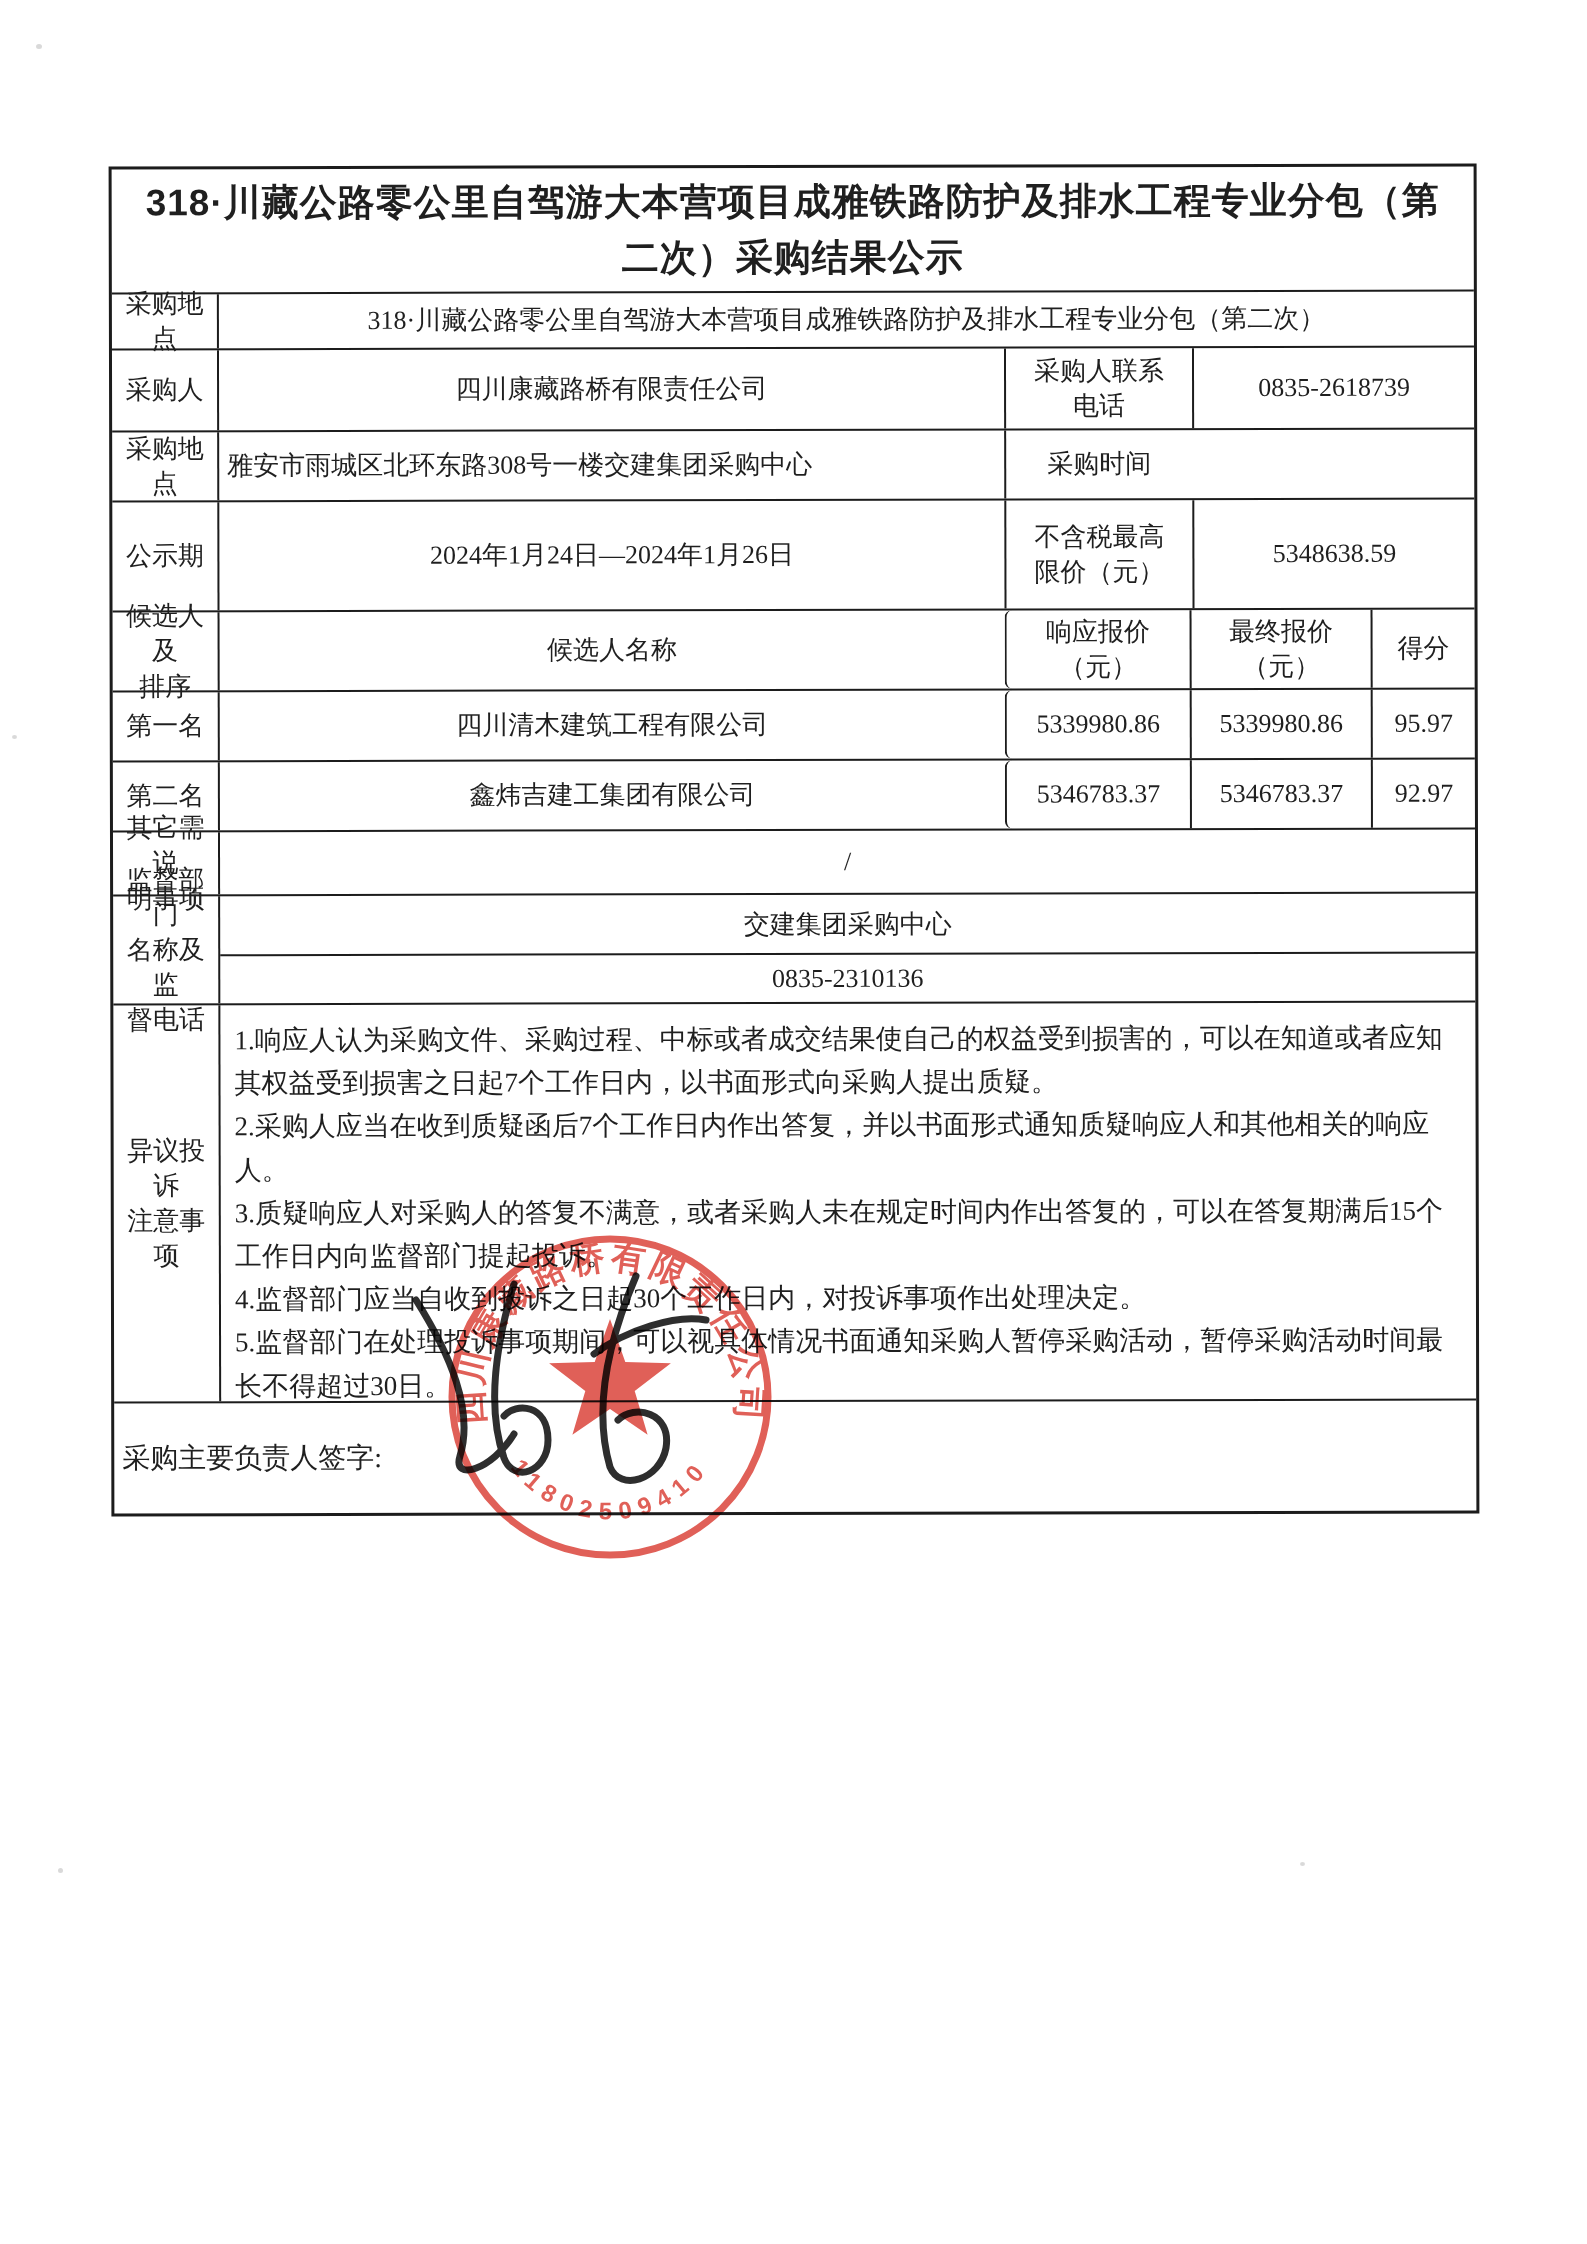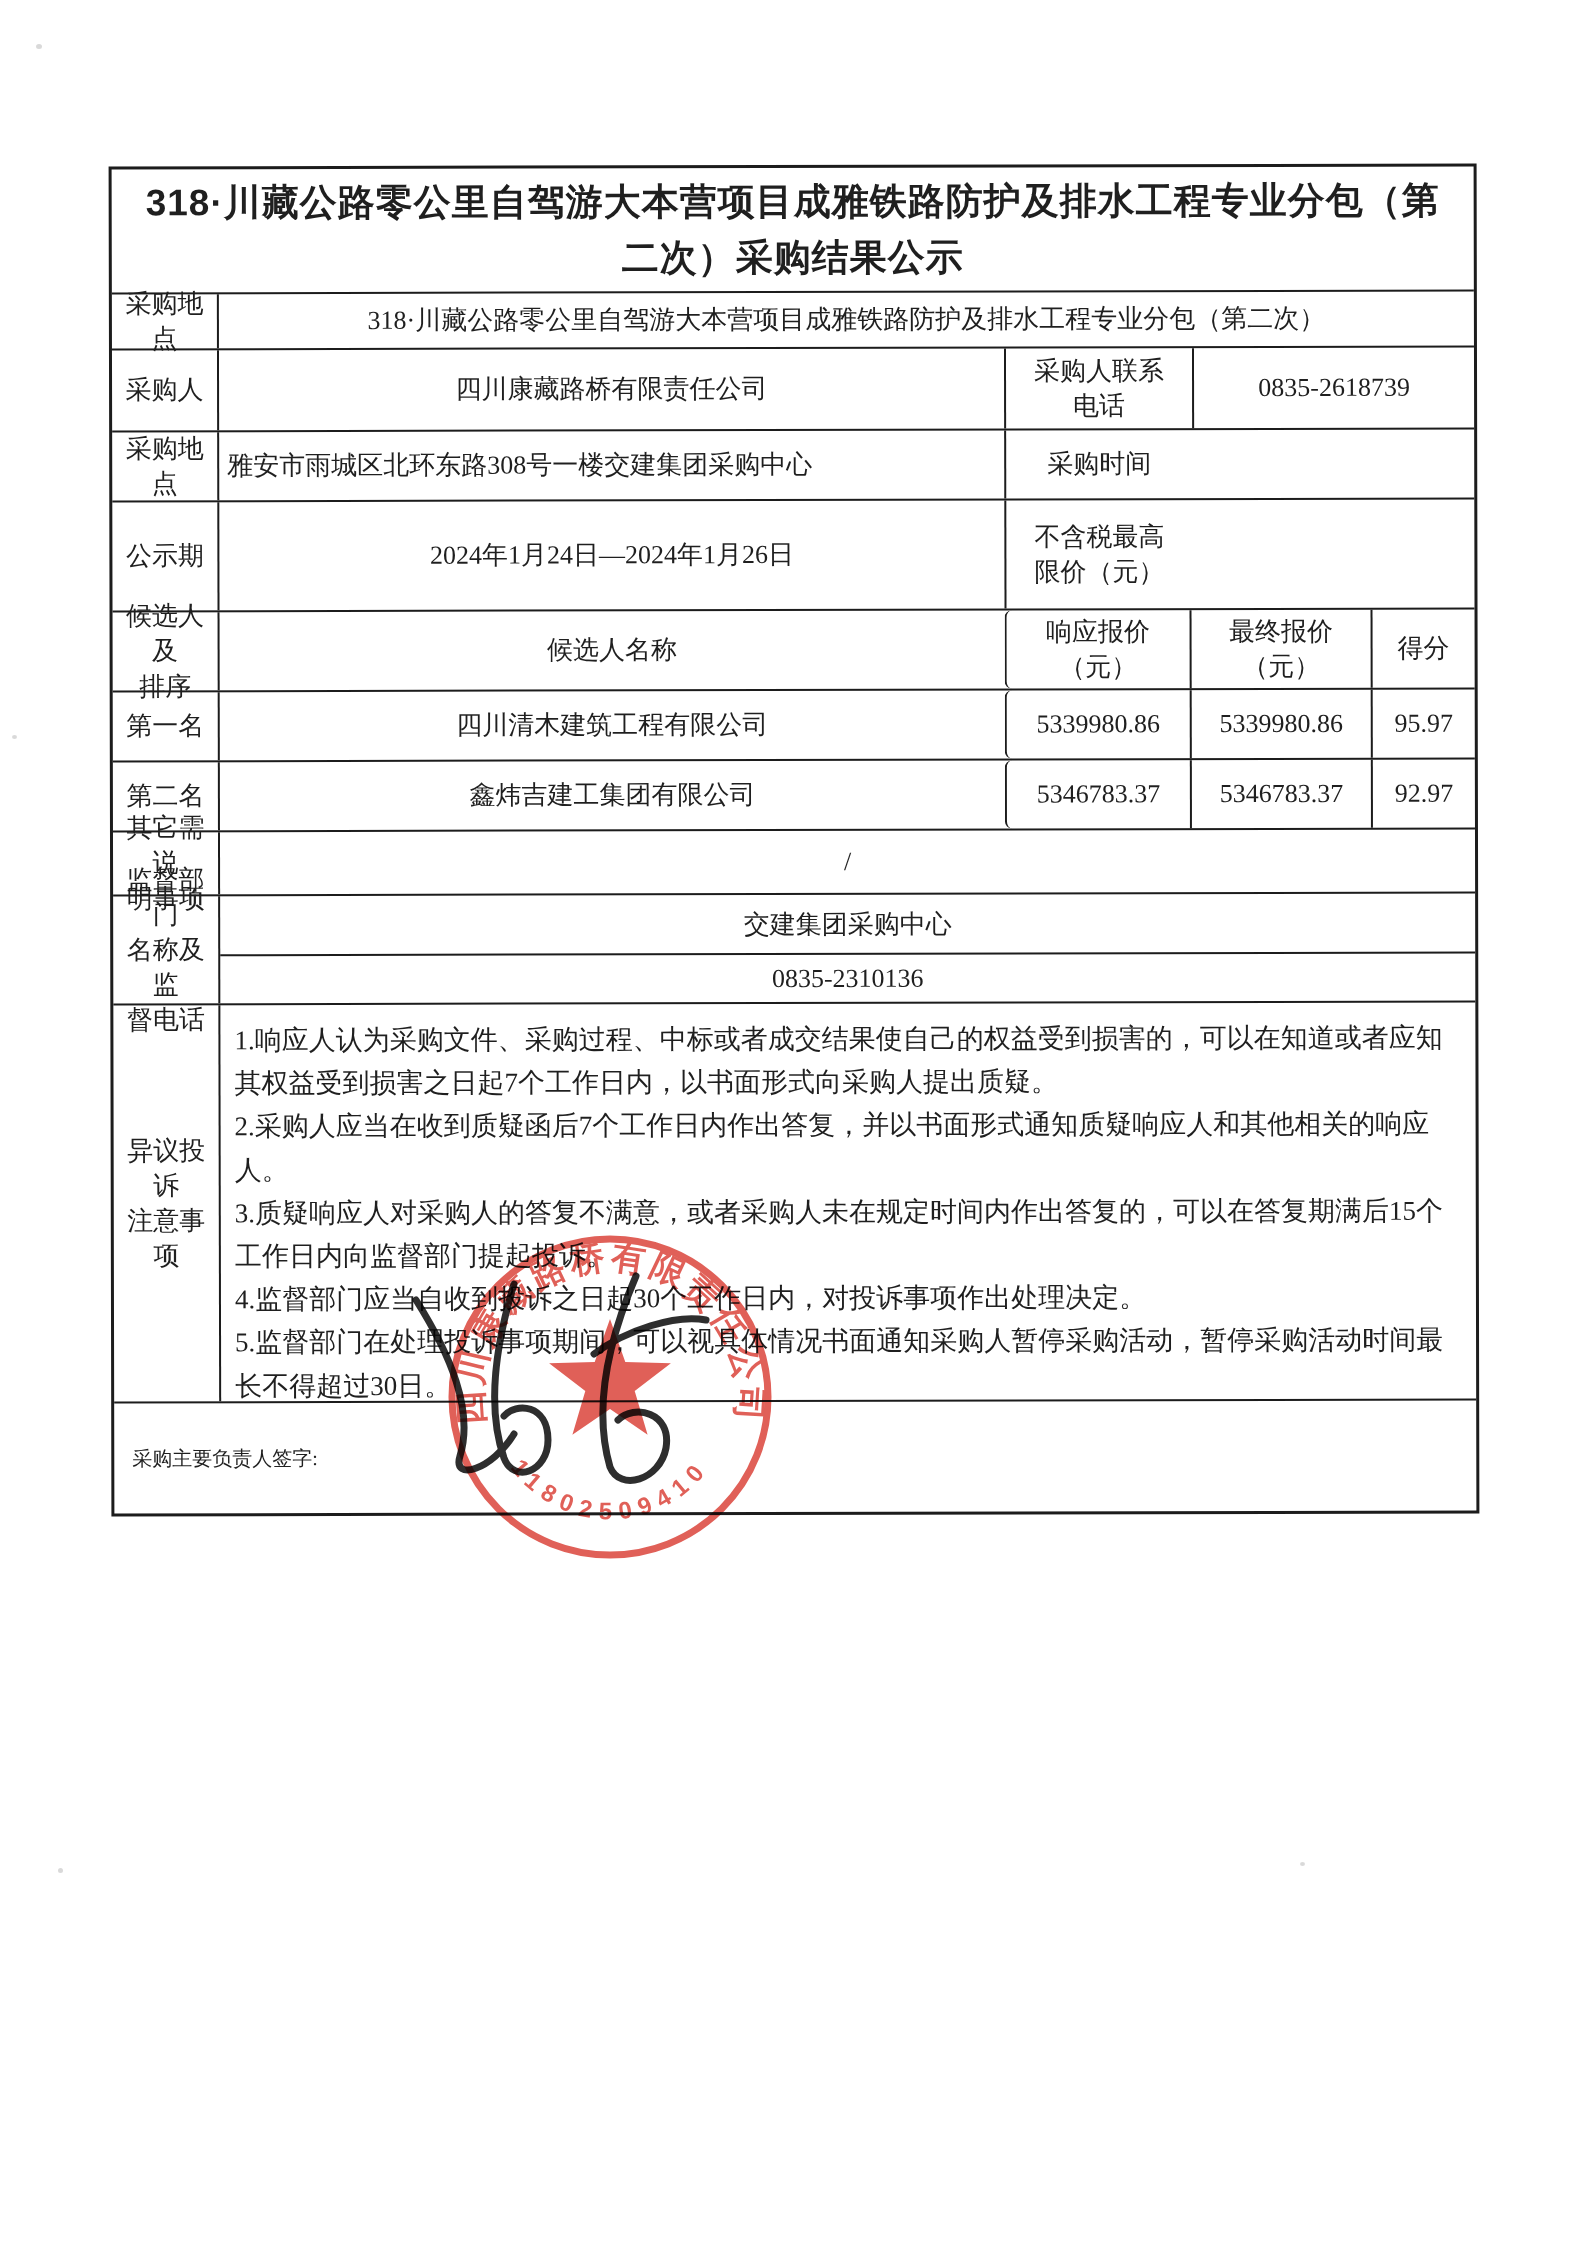--- a/index.html
+++ b/index.html
@@ -52,21 +52,21 @@
   .left-align{justify-content:flex-start;text-align:left;padding-left:8px;}
   .substack{flex:1 1 auto;display:flex;flex-direction:column;}
   .sub-top{height:58px;display:flex;align-items:center;justify-content:center;font-size:26px;box-sizing:border-box;}
   .sub-bot{height:49px;display:flex;align-items:center;justify-content:center;font-size:26px;border-top:2px solid #1c1c1c;box-sizing:border-box;}
   .notice-cell{
     flex:1 1 auto;border-left:2px solid #1c1c1c;box-sizing:border-box;
     padding:14px 16px 10px 14px;font-size:27px;line-height:1.6;text-align:left;
   }
   .notice-cell div{margin:0;}
   .sig-row{display:flex;align-items:center;border-top:2px solid #1c1c1c;}
-  .sig-label{font-size:20px;padding-left:18px;}
+  .sig-label{font-size:28px;padding-left:8px;}
 
   .overlay{position:absolute;mix-blend-mode:multiply;}
   .stamp-svg{left:438px;top:1225px;opacity:.88;}
   .sign-svg{left:398px;top:1262px;opacity:.92;}
 </style>
 </head>
 <body>
 
 <div class="doc-table">
 
@@ -91,20 +91,21 @@
     <div class="cell nb w-a">采购地点</div>
     <div class="cell w-b left-align">雅安市雨城区北环东路308号一楼交建集团采购中心</div>
     <div class="cell w-c">采购时间</div>
   </div>
 
   <div class="row h-r4">
     <div class="cell nb w-a">公示期</div>
     <div class="cell w-b">2024年1月24日—2024年1月26日</div>
     <div class="cell w-c">不含税最高
 限价（元）</div>
+    <div class="cell w-d">5348638.59</div>
   </div>
 
   <div class="row h-r5">
     <div class="cell nb w-a">候选人及
 排序</div>
     <div class="cell w-b">候选人名称</div>
     <div class="cell w-p1">响应报价
 （元）</div>
     <div class="cell w-p2">最终报价
 （元）</div>

